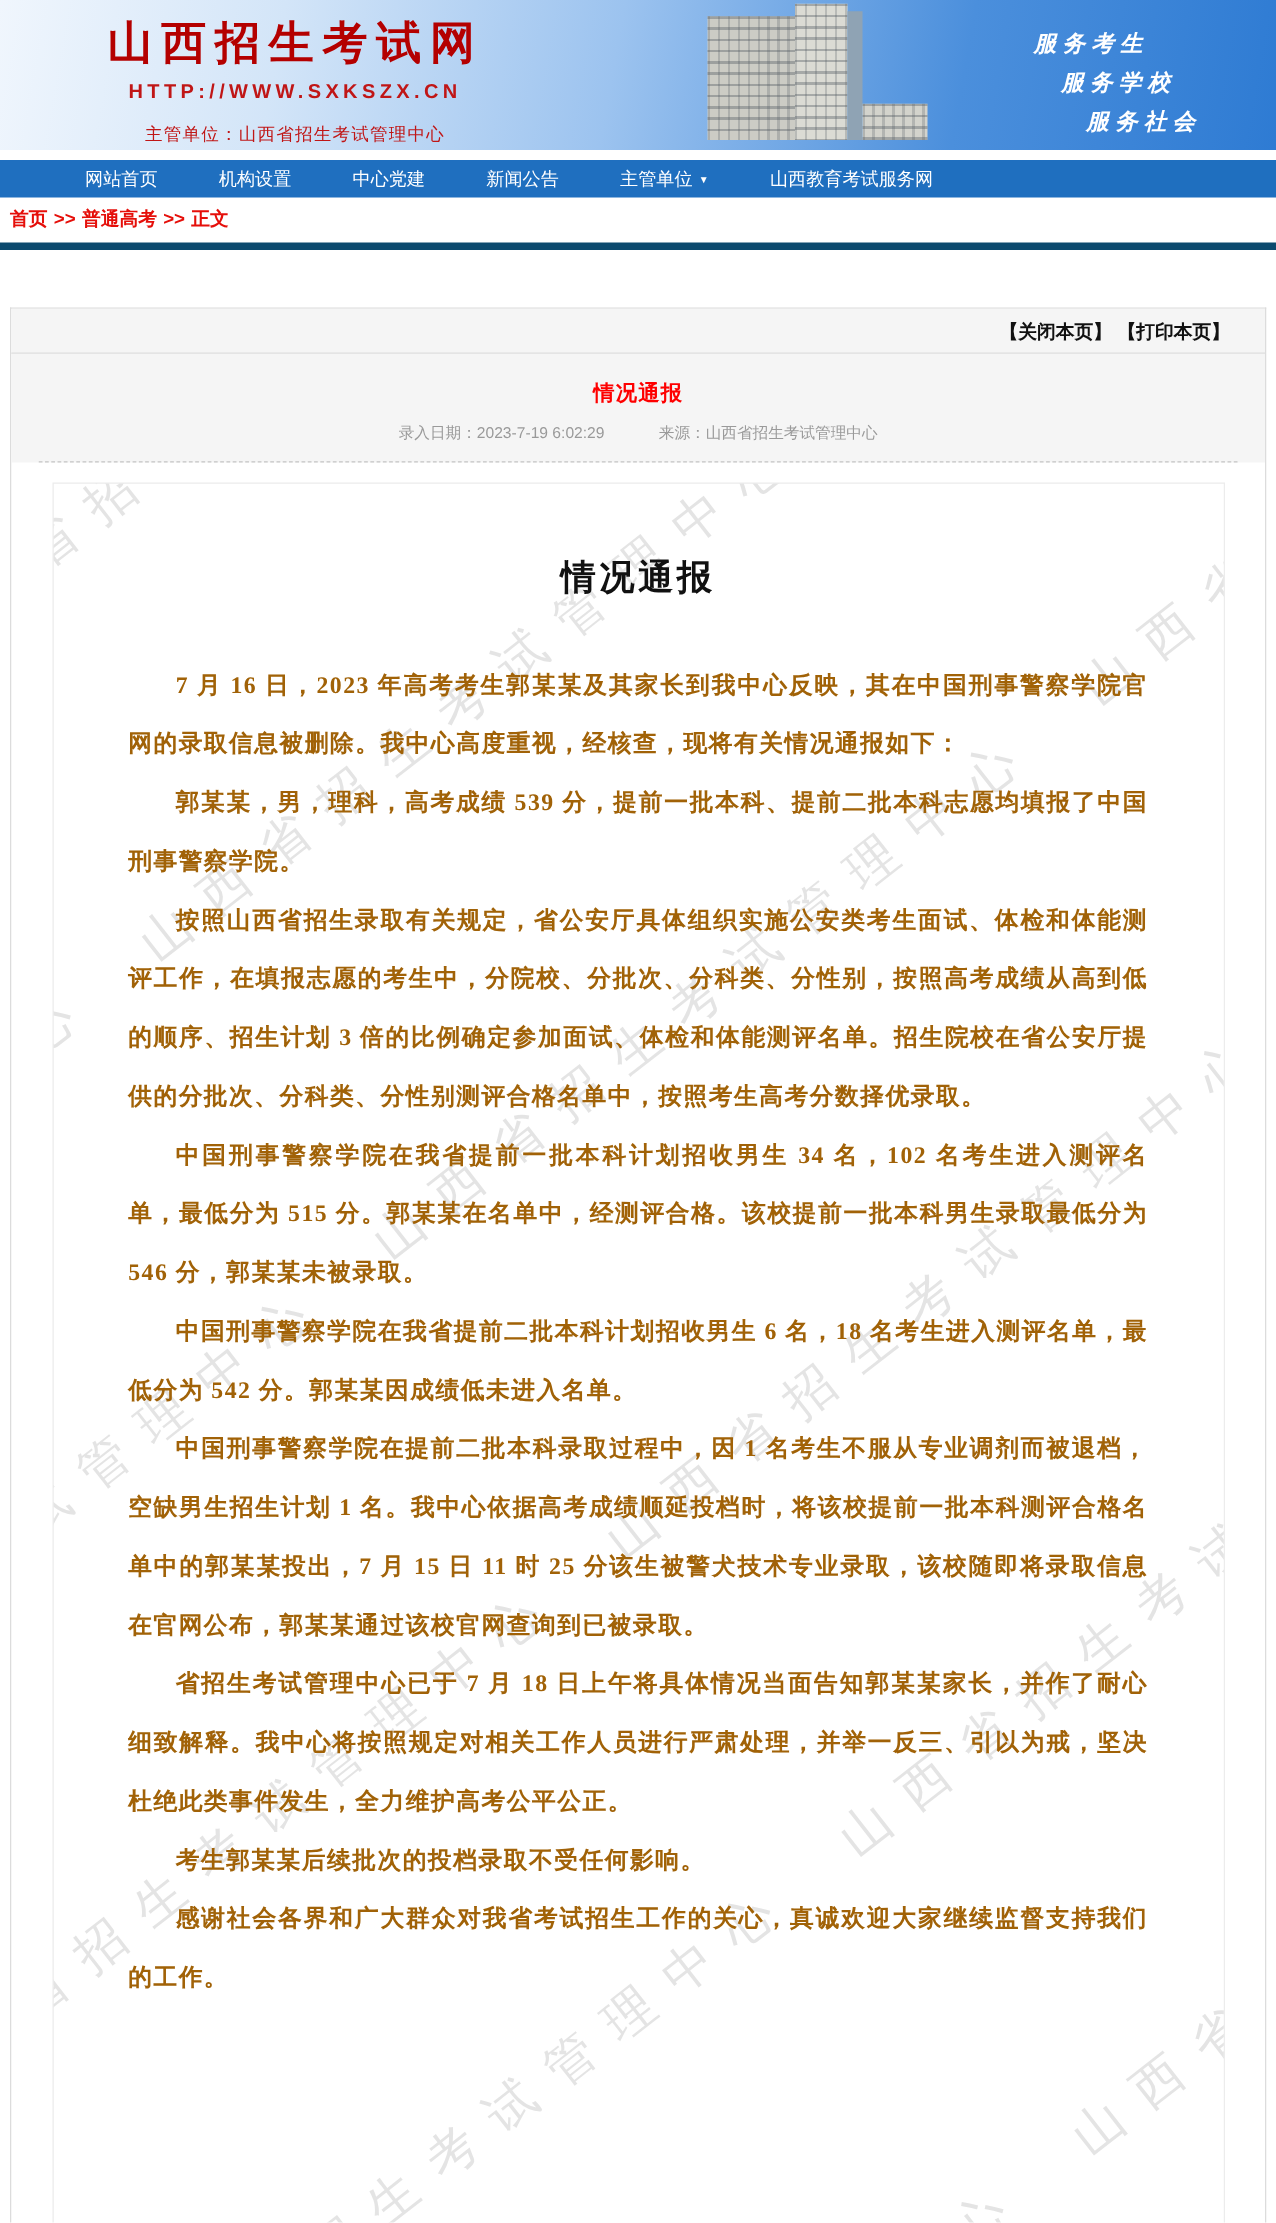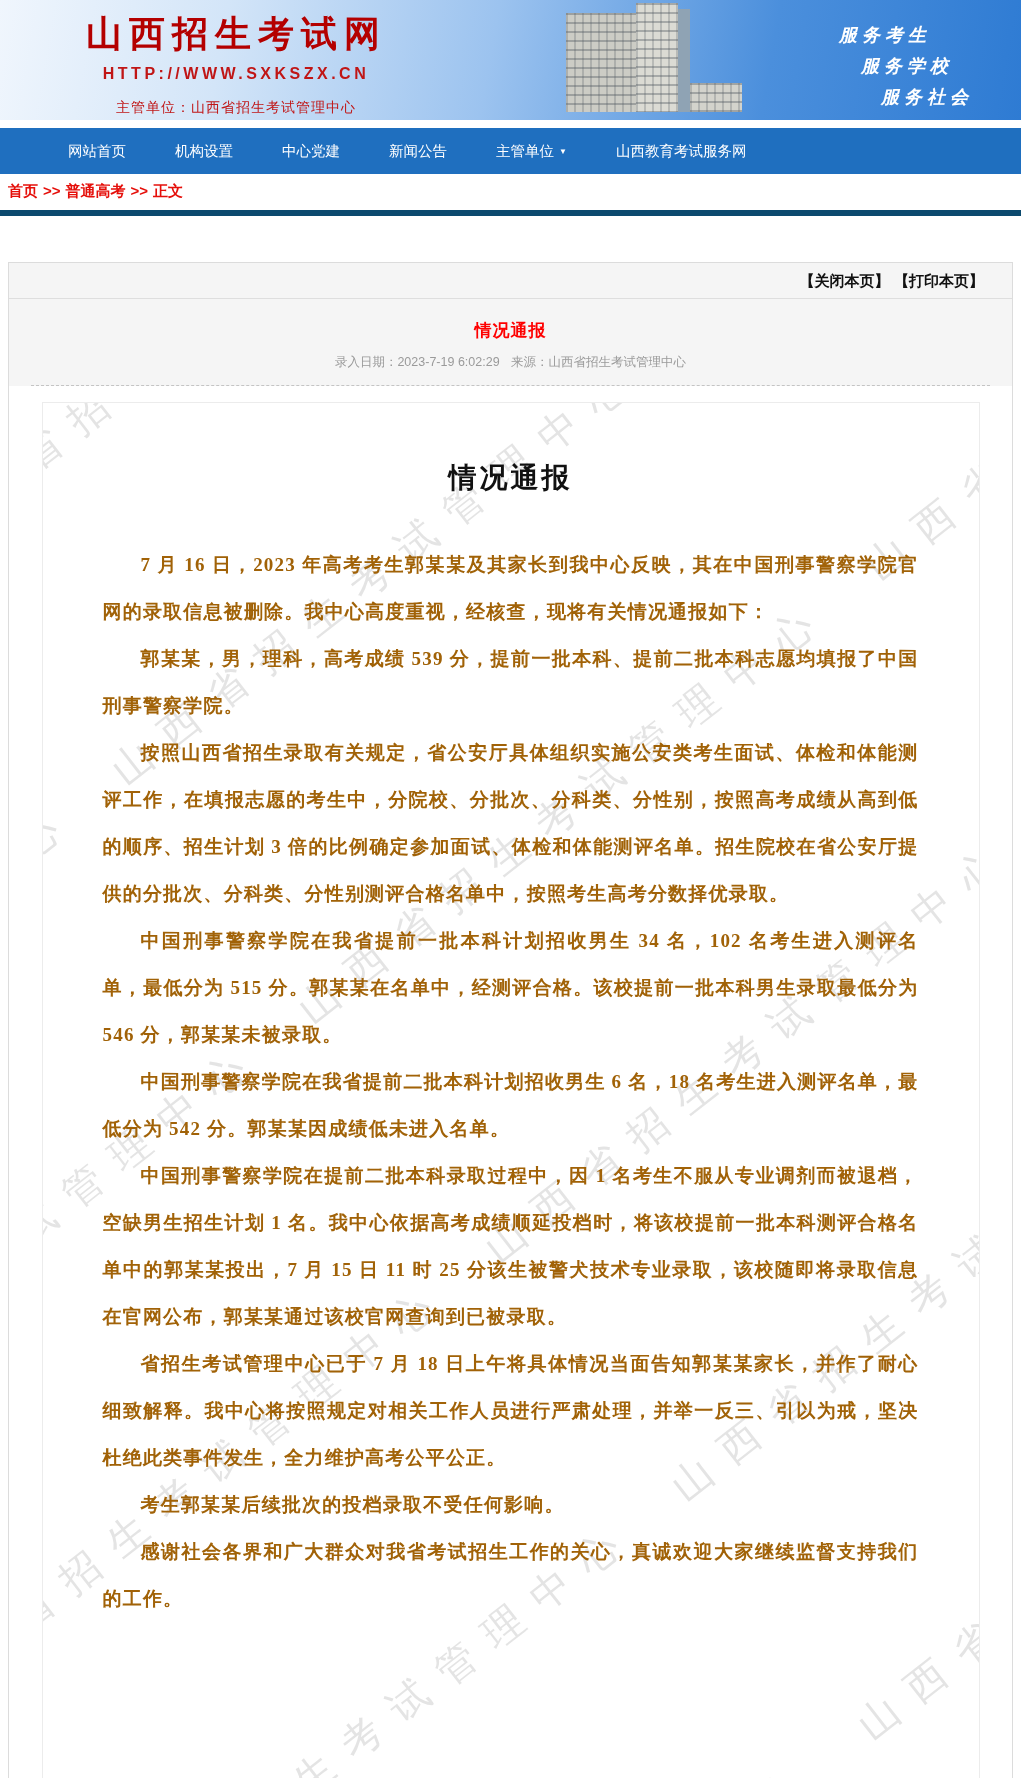--- a/index.html
+++ b/index.html
@@ -24,31 +24,31 @@
   .building { position:absolute; left:566px; top:3px; width:150px; height:109px; }
   .b-part { position:absolute;
     background-image:
       repeating-linear-gradient(to bottom, rgba(80,88,96,.38) 0 2px, rgba(255,255,255,0) 2px 9px),
       repeating-linear-gradient(to right, rgba(80,88,96,.25) 0 2px, rgba(255,255,255,0) 2px 8px);
   }
   .b-main  { left:0;   top:10px; width:70px;  height:99px; background-color:#ccccc5; }
   .b-tall  { left:70px; top:0;   width:42px;  height:109px; background-color:#dbdbd4; }
   .b-glass { left:112px; top:6px; width:12px; height:103px; background-color:#8fa3b4; background-image:none; }
   .b-annex { left:124px; top:80px; width:52px; height:29px; background-color:#d3d3cc; }
-  .slogans { position:absolute; right:4px; top:20px; width:320px; }
+  .slogans { position:absolute; right:16px; top:20px; width:320px; }
   .slogan {
     color:#ffffff; font-size:18px; font-weight:bold; font-style:italic;
     letter-spacing:5px; line-height:31px; text-align:right; white-space:nowrap;
   }
   .slogan.s0 { padding-right:86px; }
   .slogan.s1 { padding-right:64px; }
   .slogan.s2 { padding-right:44px; }
   
   .nav-bar {
-    position:relative; z-index:5; margin-top:8px; height:46px;
+    position:relative; z-index:5; margin-top:8px; height:30px;
     background:#1f6fbf; display:flex; align-items:center; padding-left:68px; gap:49px;
   }
   .nav-item { color:#ffffff; font-size:14.5px; text-decoration:none; white-space:nowrap; display:flex; align-items:center; gap:5px; }
   .nav-caret { font-size:8px; color:#ffffff; }
   
   .breadcrumb {
     padding:8px 8px 9px; border-bottom:6px solid #0c4a6e;
     font-size:15px; font-weight:bold; color:#e50f0a;
   }
   .breadcrumb a { color:#e50f0a; text-decoration:none; }
@@ -56,21 +56,21 @@
   
   .article-box {
     margin:46px 8px 0; border:1px solid #dcdcdc; border-bottom:none;
     background:#ffffff; min-height:1520px;
   }
   .article-top { background:#f5f5f5; }
   .btn-row { text-align:right; padding:9px 28px 7px; border-bottom:1px solid #dedede; }
   .page-btn { color:#111111; font-size:15px; font-weight:bold; text-decoration:none; margin-left:0; }
   .article-title { text-align:center; color:#fe0000; font-size:17px; font-weight:bold; padding:20px 0 12px; letter-spacing:1px; }
   .article-meta { text-align:center; color:#9a9a9a; font-size:12.5px; padding-bottom:14px; }
-  .article-meta span { margin:0 4px; }
+  .article-meta span { margin:0 20px; }
   .dashed-sep { border-top:1px dashed #c4c4c4; margin:0 22px; }
   
   .doc-page {
     position:relative; width:938px; margin:16px auto 0; background:#ffffff;
     border:1px solid #ececec; padding:56px 60px 60px; min-height:1420px; overflow:hidden;
   }
   .watermark { position:absolute; left:-220px; top:-160px; width:1600px; height:2100px;
     transform:rotate(-38deg); pointer-events:none; z-index:0; }
   .wm-line {
     white-space:nowrap; color:rgba(158,158,158,0.28); font-size:40px; letter-spacing:20px;

